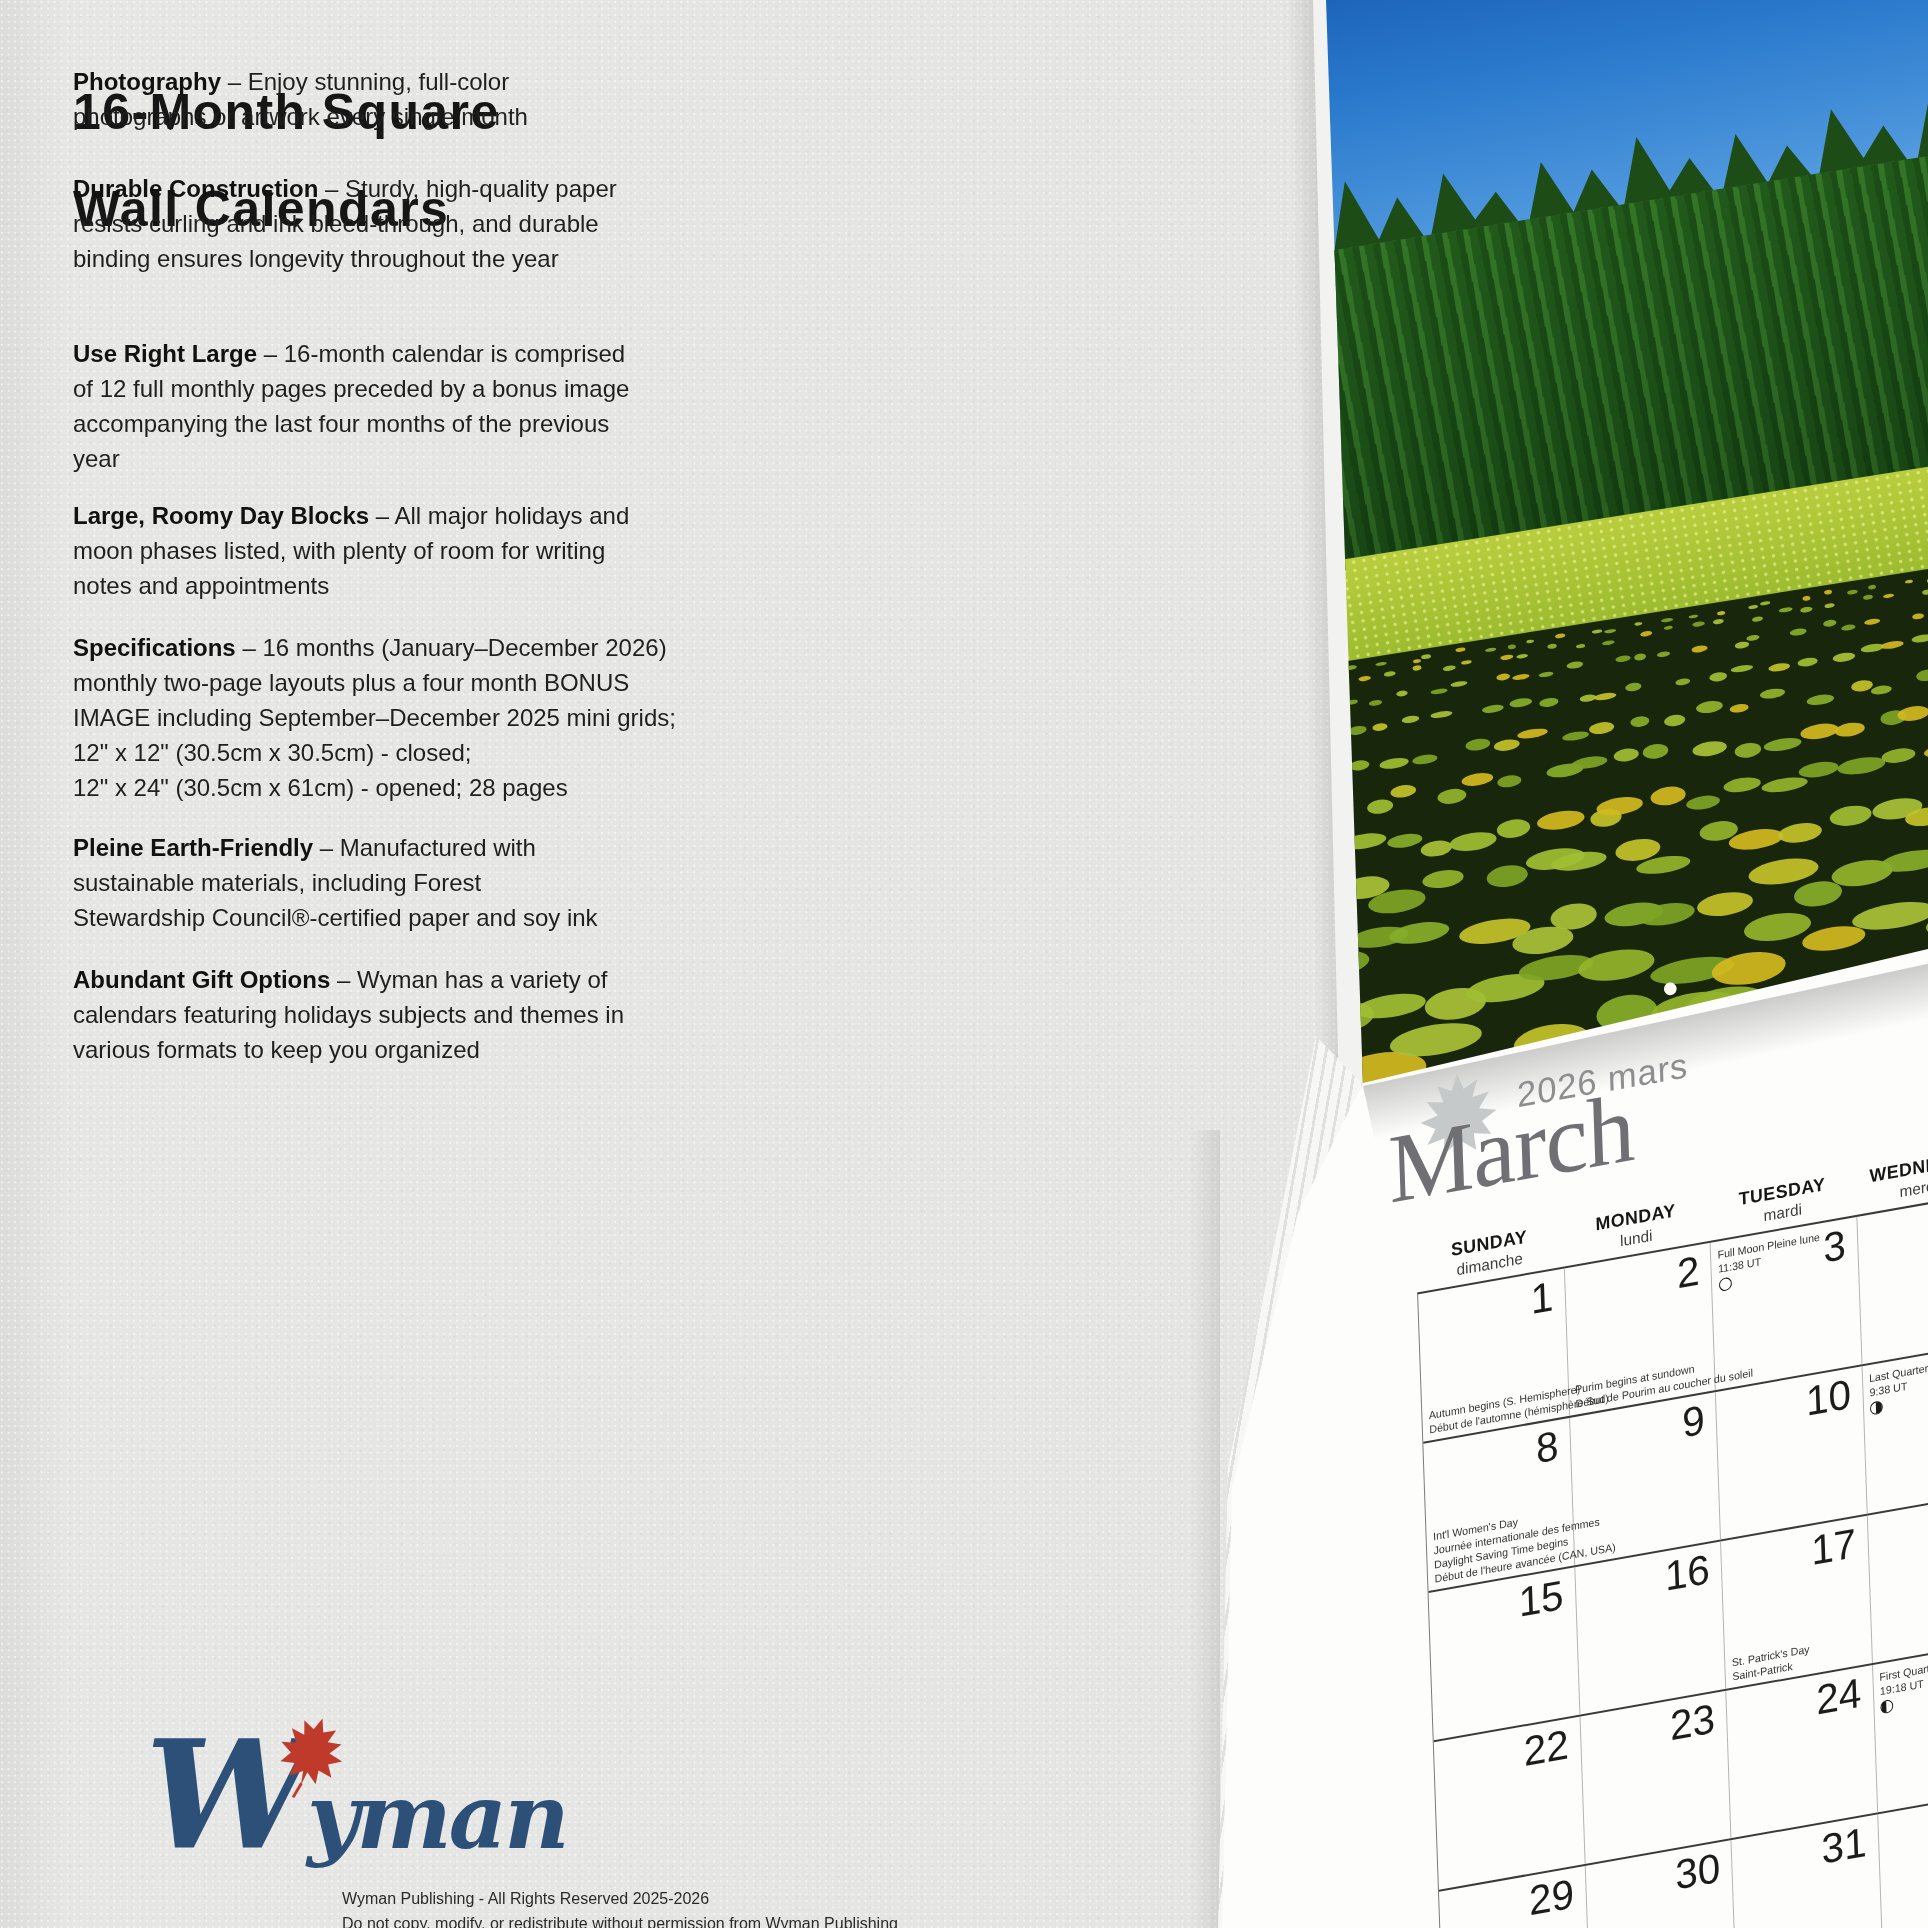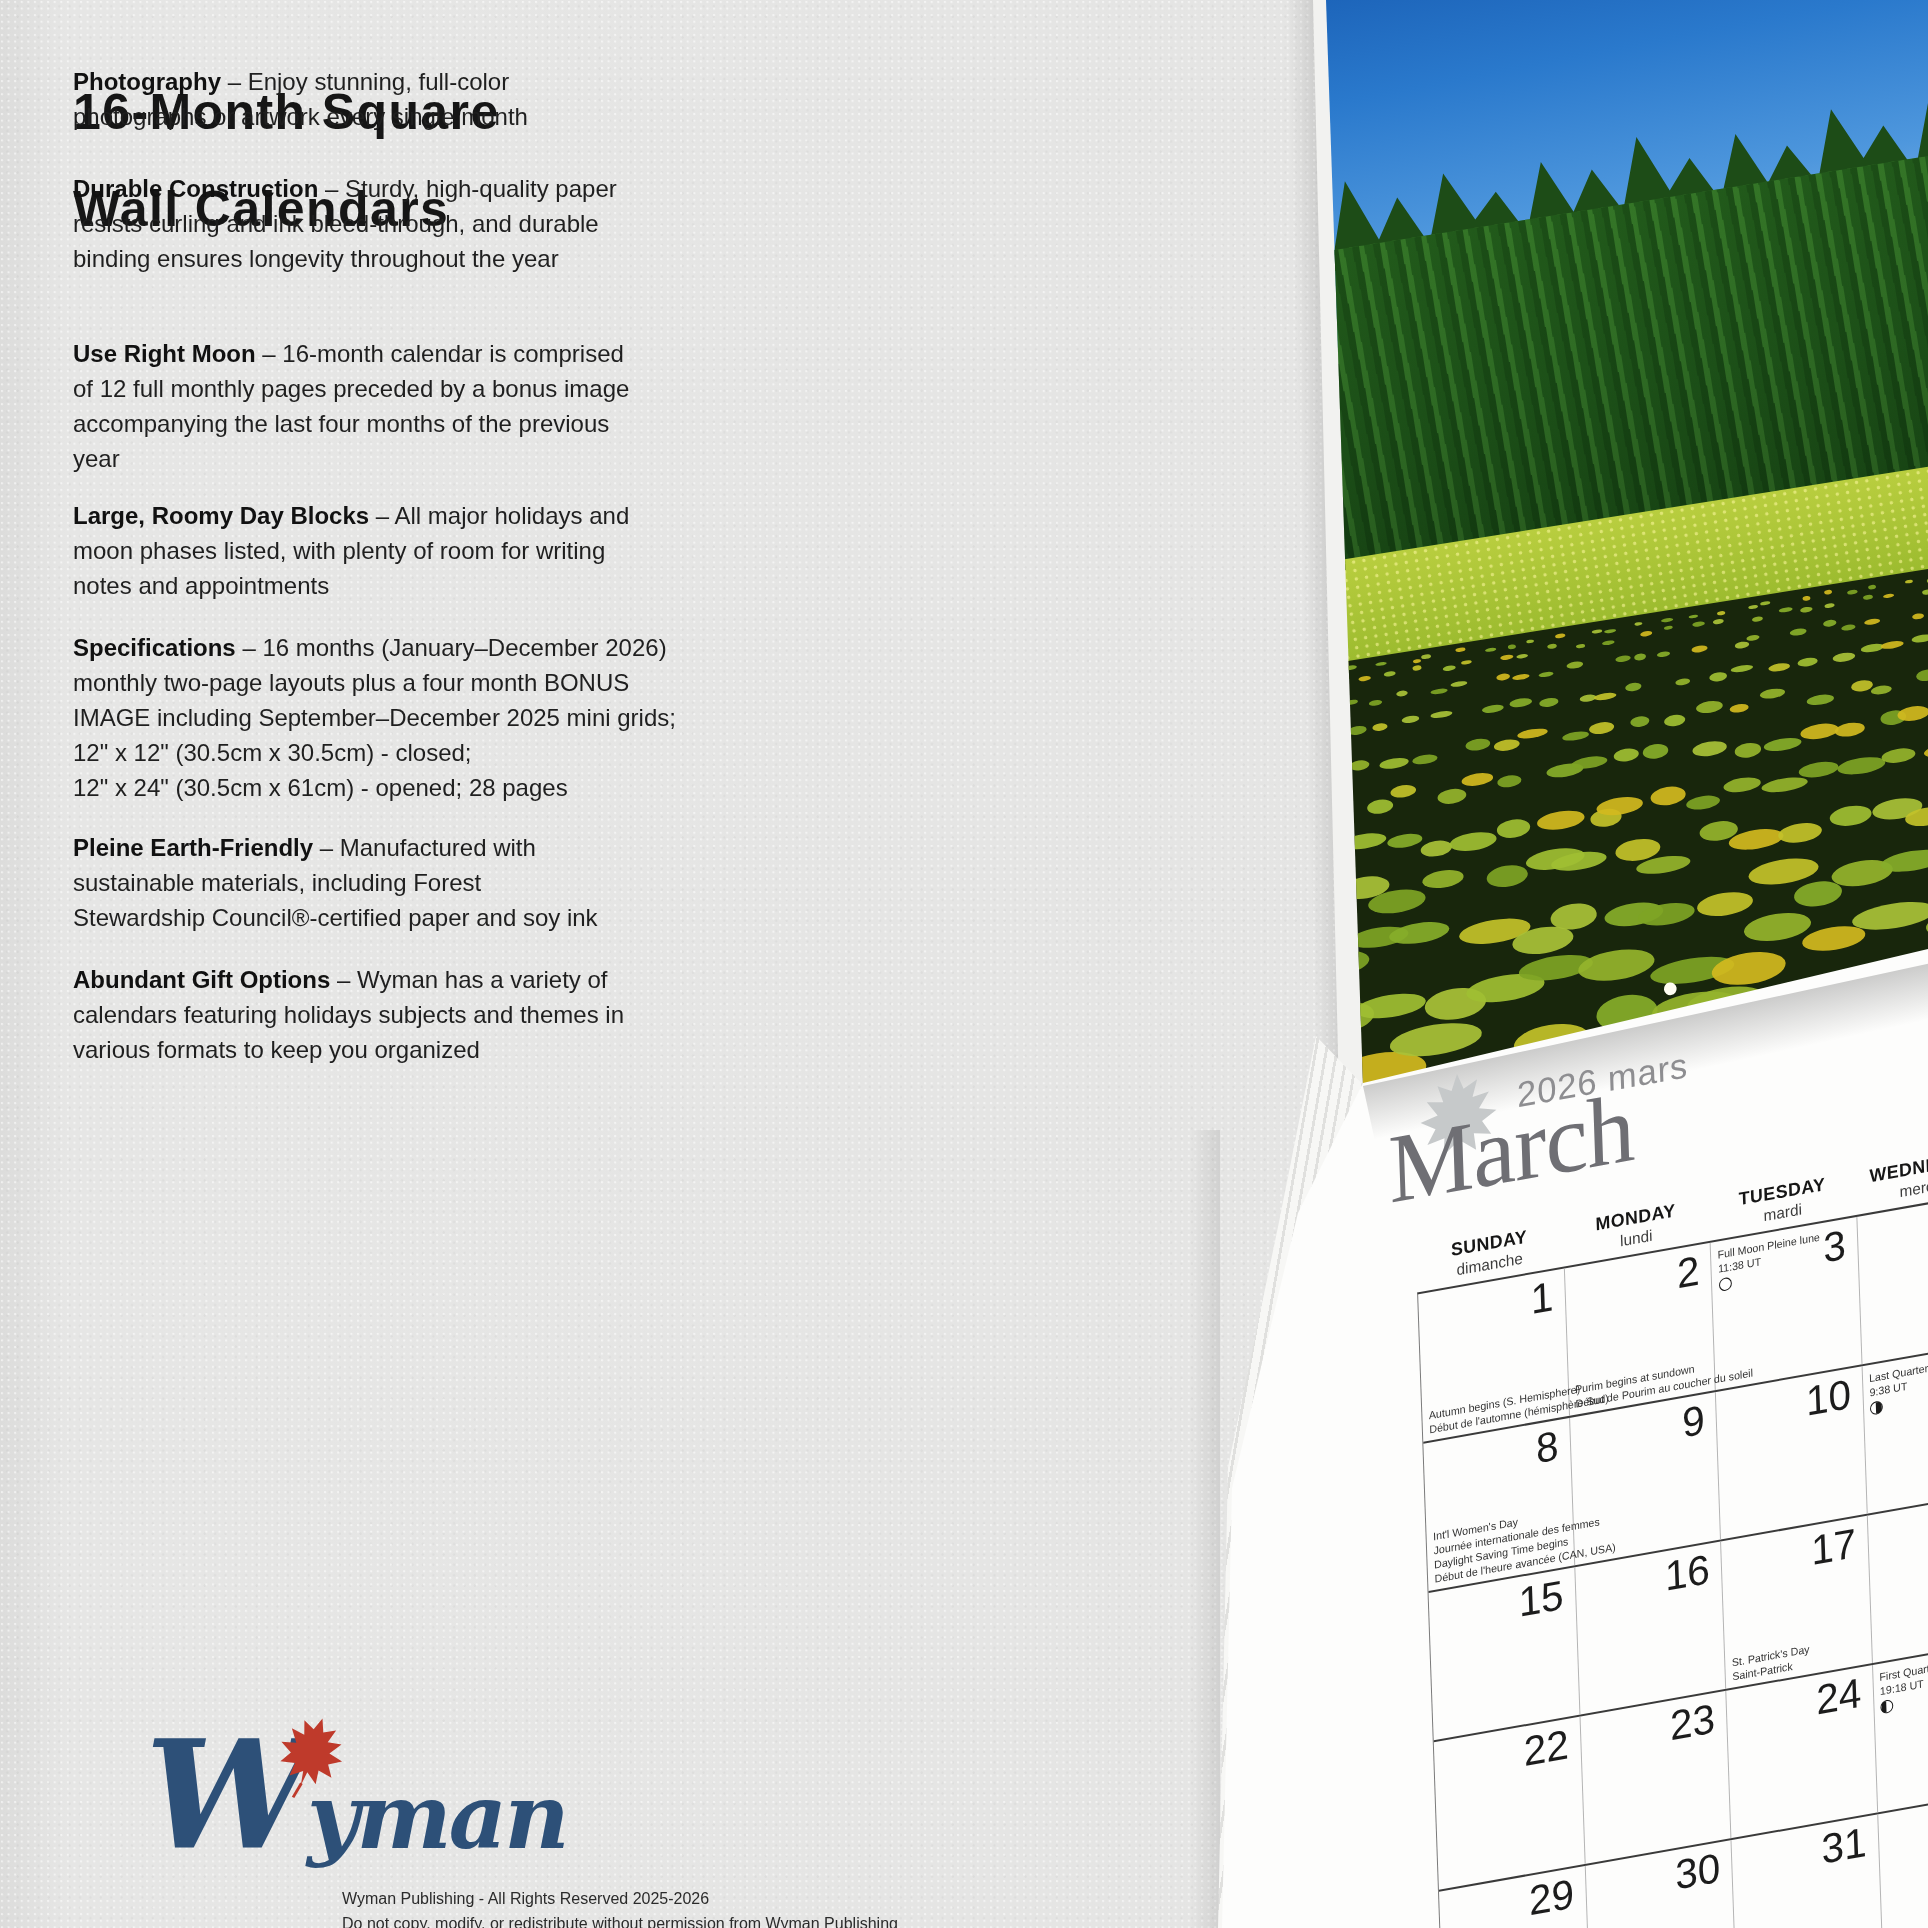--- a/index.html
+++ b/index.html
@@ -99,21 +99,21 @@
   <div class="headline">
     <span style="display:block">16-Month Square</span>
     <span style="display:block">Wall Calendars</span>
   </div>
   <div class="features" id="features">
       <div class="feature" style="top: 0px;"><b>Photography</b><span> – Enjoy stunning, full-color
 photographs or artwork every single month</span></div>
       <div class="feature" style="top: 107px;"><b>Durable Construction</b><span> – Sturdy, high-quality paper
 resists curling and ink bleed-through, and durable
 binding ensures longevity throughout the year</span></div>
-      <div class="feature" style="top: 272px;"><b>Use Right Moon</b><span> – 16-month calendar is comprised
+      <div class="feature" style="top: 272px;"><b>Use Right Large</b><span> – 16-month calendar is comprised
 of 12 full monthly pages preceded by a bonus image
 accompanying the last four months of the previous
 year</span></div>
       <div class="feature" style="top: 434px;"><b>Large, Roomy Day Blocks</b><span> – All major holidays and
 moon phases listed, with plenty of room for writing
 notes and appointments</span></div>
       <div class="feature" style="top: 566px;"><b>Specifications</b><span> – 16 months (January–December 2026)
 monthly two-page layouts plus a four month BONUS
 IMAGE including September–December 2025 mini grids;
 12" x 12" (30.5cm x 30.5cm) - closed;

